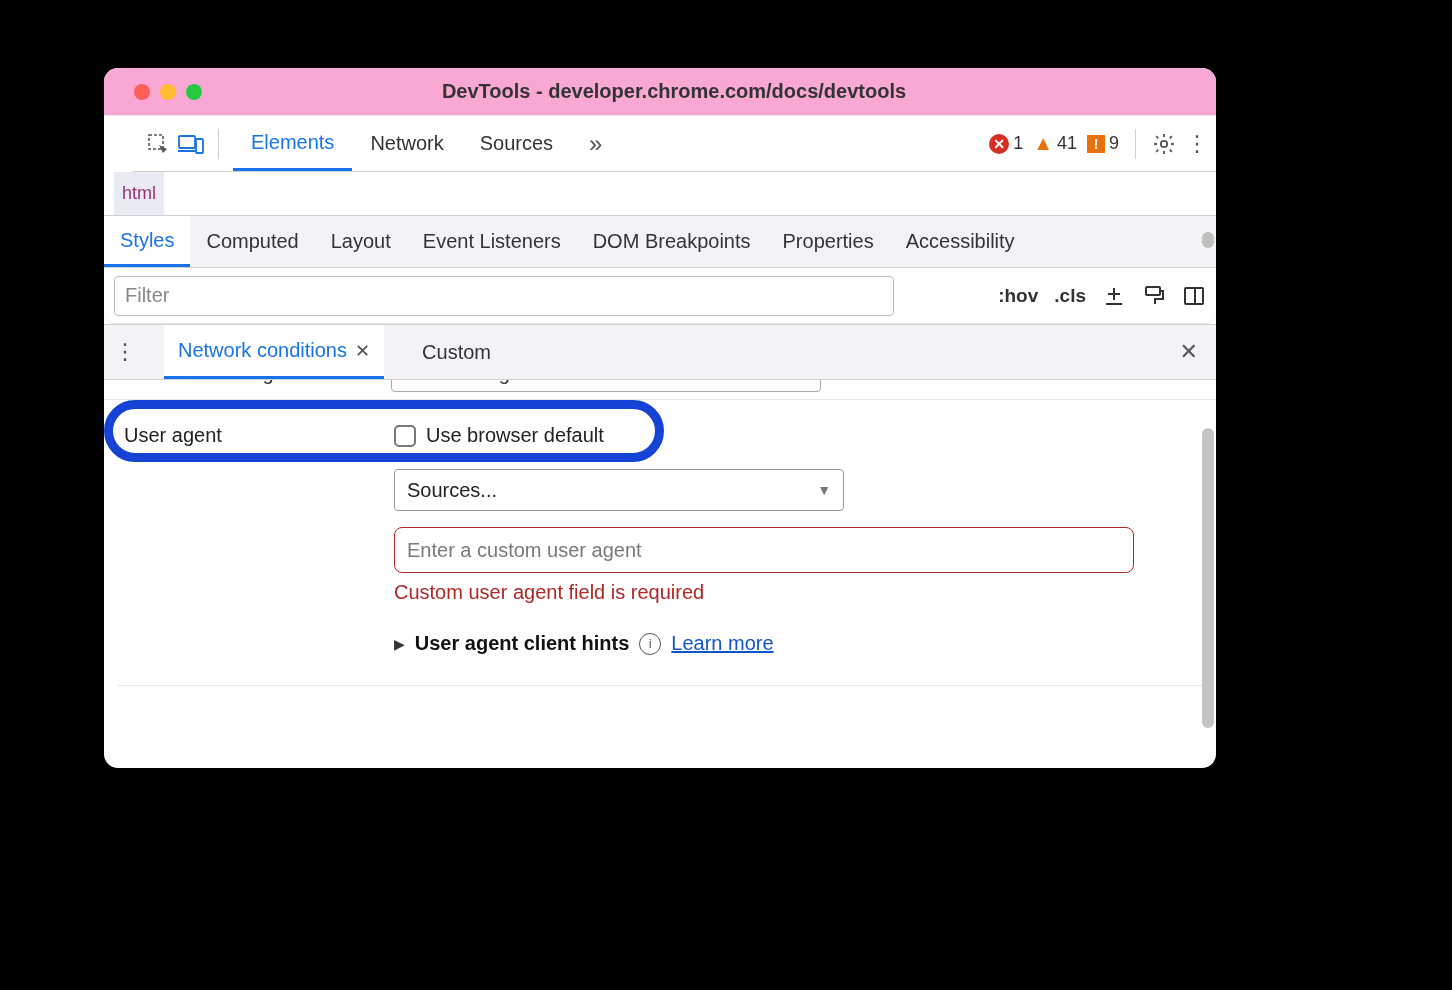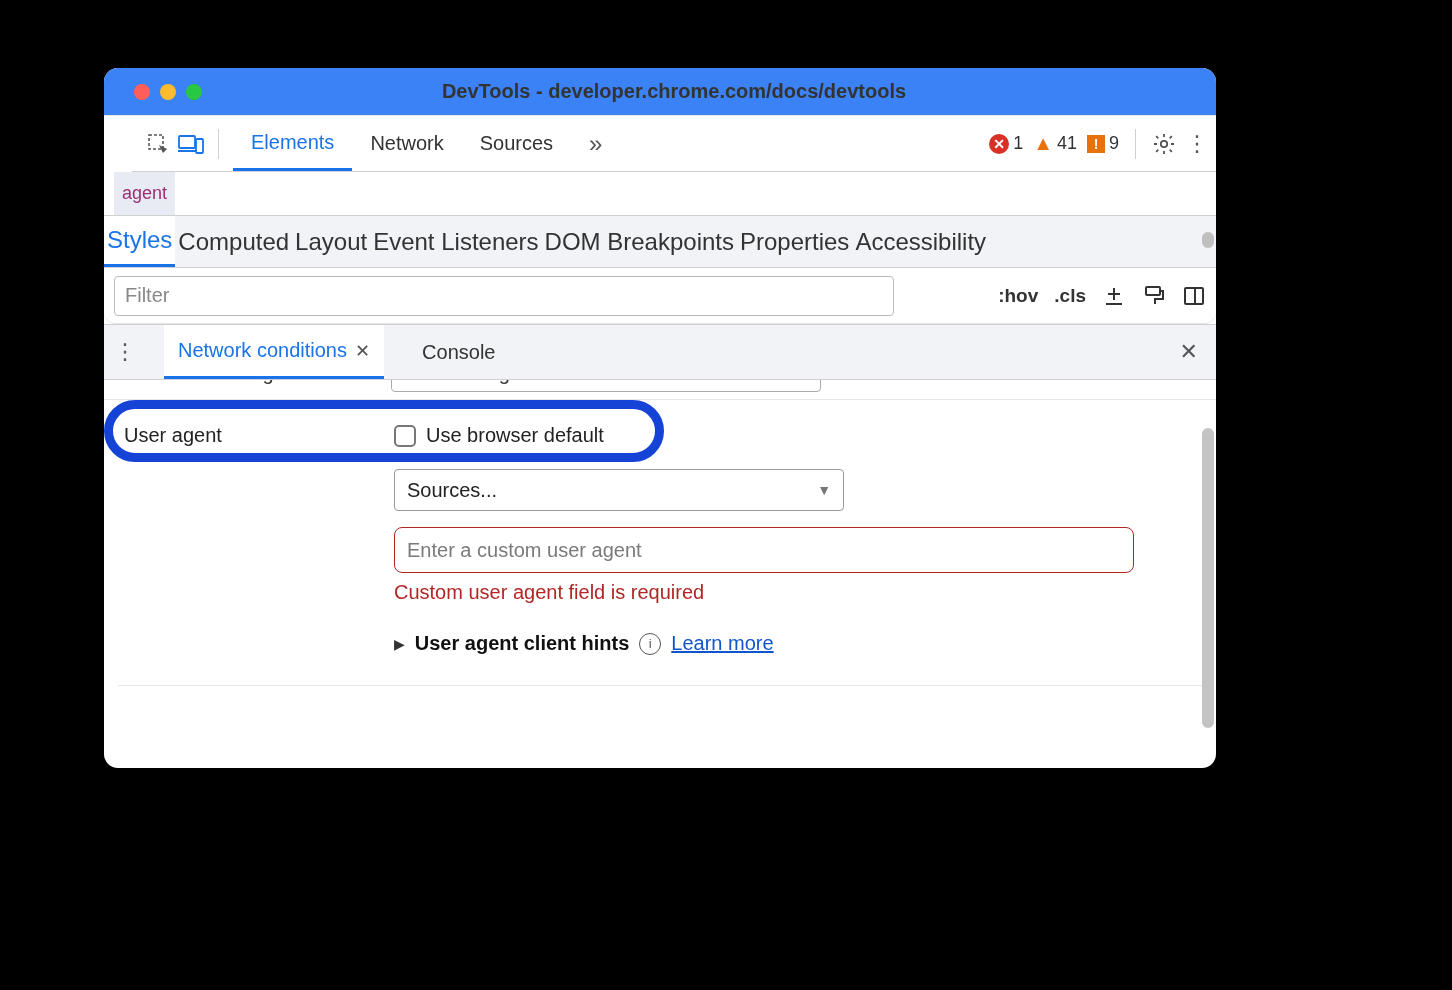--- a/index.html
+++ b/index.html
@@ -1,19 +1,19 @@
 <!DOCTYPE html>
 <html><head>
 <meta charset="utf-8">
 <style>
   * { box-sizing: border-box; margin: 0; padding: 0; font-family: -apple-system, BlinkMacSystemFont, "Segoe UI", Helvetica, Arial, sans-serif; }
   body { background: #000; width: 1452px; height: 990px; position: relative; }
   .window { position: absolute; left: 104px; top: 68px; width: 1112px; height: 700px; background: #fff; border-radius: 14px; box-shadow: 0 24px 60px rgba(0,0,0,.5); overflow: hidden; display: flex; flex-direction: column; }
   
-  .titlebar { height: 48px; display: flex; align-items: center; padding-left: 30px; background: #3b82f6; border-bottom: 1px solid #e8e8e8; }
+  .titlebar { height: 48px; display: flex; align-items: center; padding-left: 30px; background: #f9a8d4; border-bottom: 1px solid #e8e8e8; }
   .traffic { display: flex; gap: 10px; }
   .dot { width: 16px; height: 16px; border-radius: 50%; }
   .dot.red { background: #ff5f57; }
   .dot.yellow { background: #febc2e; }
   .dot.green { background: #28c840; }
   .title { flex: 1; text-align: center; font-weight: 700; font-size: 20px; color: #333; padding-right: 70px; }
   
   .toolbar { height: 56px; display: flex; align-items: center; border-bottom: 1px solid #d0d0d0; padding: 0 8px 0 14px; gap: 8px; margin-left: 28px; }
   .icon { display: inline-flex; align-items: center; justify-content: center; color: #555; }
   .sep { width:1px; height:30px; background:#d0d0d0; margin:0 6px; }
@@ -23,21 +23,21 @@
   .toolbar-right { margin-left: auto; display: flex; align-items: center; gap: 10px; }
   .status-item { display: flex; align-items: center; gap: 4px; font-size: 18px; font-weight: 400; color: #333; }
   .status-circle { width:20px; height:20px; border-radius:50%; display:flex; align-items:center; justify-content:center; color:#fff; font-size:14px; font-weight:700; }
   .status-tri { font-size:20px; }
   .status-sq { width:18px; height:18px; display:flex; align-items:center; justify-content:center; color:#fff; font-size:14px; font-weight:700; }
   
   .crumb { height: 44px; padding-left: 10px; display:flex; align-items:center; border-bottom:1px solid #d0d0d0; }
   .crumb-tag { background:#e8ebf3; color:#9a3074; padding:4px 8px; font-size:18px; height:100%; display:flex; align-items:center;}
   
   .subtabs { height: 52px; display:flex; align-items:stretch; border-bottom:1px solid #d0d0d0; background:#f1f3f7; }
-  .subtab { display:flex; align-items:center; padding:0 3px; font-size:24px; color:#333; cursor:pointer; }
+  .subtab { display:flex; align-items:center; padding:0 16px; font-size:20px; color:#333; cursor:pointer; }
   .subtab.active { color:#1a73e8; border-bottom:3px solid #1a73e8; background:#fff; }
   
   .filter-row { position:relative; height:56px; display:flex; align-items:center; padding:6px 10px 6px 10px; gap:10px; border-bottom:1px solid #e5e5e5; background:#fff;border-radius:12px; }
   .filter-input { flex:0 0 780px; height:40px; border:1px solid #bbb; border-radius:4px; padding:0 10px; font-size:20px; color:#333; }
   .filter-input::placeholder { color:#888; }
   .filter-tools { margin-left:auto; display:flex; align-items:center; gap:16px; font-family: ui-monospace, Menlo, monospace; font-size:19px; color:#333; font-weight:600; }
   .tool-ic { width:24px; height:24px; display:flex; align-items:center; justify-content:center; }
   
   .drawer-tabs { height:56px; display:flex; align-items:stretch; background:#f1f3f7; border-top:1px solid #d0d0d0; border-bottom:1px solid #d0d0d0; padding-left:6px; position:relative;}
   .kebab { width:30px; display:flex; align-items:center; justify-content:center; }
@@ -128,21 +128,21 @@
         <svg width="24" height="24" viewBox="0 0 24 24" fill="none" stroke="#555" stroke-width="1.8">
             <circle cx="12" cy="12" r="3.2"></circle>
             <path d="M12 2v3M12 19v3M4.2 4.2l2.1 2.1M17.7 17.7l2.1 2.1M2 12h3M19 12h3M4.2 19.8l2.1-2.1M17.7 6.3l2.1-2.1"></path>
           </svg>
       </span>
       <span class="icon" style="font-size:22px;">⋮</span>
     </div>
   </div>
 
   <div class="crumb">
-    <span class="crumb-tag">agent</span>
+    <span class="crumb-tag">html</span>
   </div>
 
   <div class="subtabs">
     <div class="subtab active">Styles</div>
     <div class="subtab">Computed</div>
     <div class="subtab">Layout</div>
     <div class="subtab">Event Listeners</div>
     <div class="subtab">DOM Breakpoints</div>
     <div class="subtab">Properties</div>
     <div class="subtab">Accessibility</div>
@@ -175,21 +175,21 @@
     </div>
   </div>
 
   <div class="drawer-tabs">
     <div class="kebab" style="font-size:22px;color:#555;">⋮</div>
     <div class="drawer-tab active">
       <span>Network conditions</span>
       <span style="color:#555;font-size:18px;">✕</span>
     </div>
     <div class="drawer-tab">
-      <span>Console</span>
+      <span>Custom</span>
     </div>
     <div class="drawer-close">✕</div>
   </div>
 
   <div class="hidden-row">
     <span class="label">Network throttling</span>
     <div class="selectish">
       <span>No throttling</span>
     </div>
   </div>

